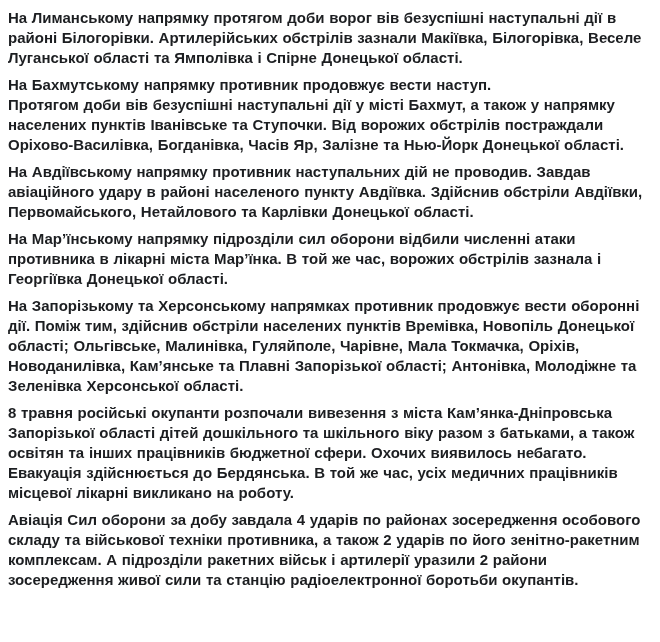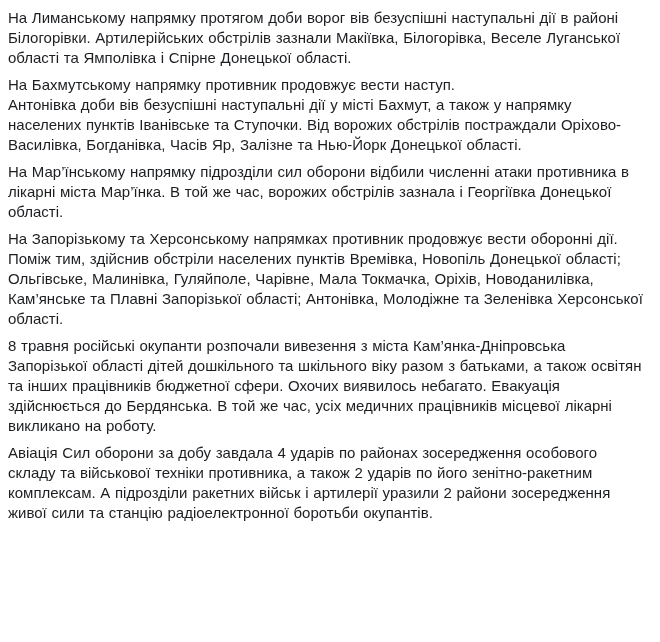--- a/index.html
+++ b/index.html
@@ -6,20 +6,21 @@
     margin: 0;
     padding: 0;
     background: #ffffff;
   }
   .page {
     width: 660px;
     height: 642px;
     box-sizing: border-box;
     background: #ffffff;
     overflow: hidden;
+    font-weight: bold;
   }
   .post-text {
     box-sizing: border-box;
     width: 100%;
     padding: 1px 14px 0 8px;
     font-family: "Liberation Sans", "DejaVu Sans", sans-serif;
     font-size: 15px;
     line-height: 20px;
     color: #1c1e21;
     -webkit-font-smoothing: antialiased;
@@ -33,19 +34,20 @@
     margin-top: 7px;
   }
 </style>
 </head>
 <body>
 
 <div class="page">
   <div class="post-text">
     <p>На Лиманському напрямку протягом доби ворог вів безуспішні наступальні дії в районі Білогорівки. Артилерійських обстрілів зазнали Макіївка, Білогорівка, Веселе Луганської області та Ямполівка і Спірне Донецької області.</p>
     <p>На Бахмутському напрямку противник продовжує вести наступ.
-Антонівка доби вів безуспішні наступальні дії у місті Бахмут, а також у напрямку населених пунктів Іванівське та Ступочки. Від ворожих обстрілів постраждали Оріхово-Василівка, Богданівка, Часів Яр, Залізне та Нью-Йорк Донецької області.</p>
+Протягом доби вів безуспішні наступальні дії у місті Бахмут, а також у напрямку населених пунктів Іванівське та Ступочки. Від ворожих обстрілів постраждали Оріхово-Василівка, Богданівка, Часів Яр, Залізне та Нью-Йорк Донецької області.</p>
+    <p>На Авдіївському напрямку противник наступальних дій не проводив. Завдав авіаційного удару в районі населеного пункту Авдіївка. Здійснив обстріли Авдіївки, Первомайського, Нетайлового та Карлівки Донецької області.</p>
     <p>На Мар’їнському напрямку підрозділи сил оборони відбили численні атаки противника в лікарні міста Мар’їнка. В той же час, ворожих обстрілів зазнала і Георгіївка Донецької області.</p>
     <p>На Запорізькому та Херсонському напрямках противник продовжує вести оборонні дії. Поміж тим, здійснив обстріли населених пунктів Времівка, Новопіль Донецької області; Ольгівське, Малинівка, Гуляйполе, Чарівне, Мала Токмачка, Оріхів, Новоданилівка, Кам’янське та Плавні Запорізької області; Антонівка, Молодіжне та Зеленівка Херсонської області.</p>
     <p>8 травня російські окупанти розпочали вивезення з міста Кам’янка-Дніпровська Запорізької області дітей дошкільного та шкільного віку разом з батьками, а також освітян та інших працівників бюджетної сфери. Охочих виявилось небагато. Евакуація здійснюється до Бердянська. В той же час, усіх медичних працівників місцевої лікарні викликано на роботу.</p>
     <p>Авіація Сил оборони за добу завдала 4 ударів по районах зосередження особового складу та військової техніки противника, а також 2 ударів по його зенітно-ракетним комплексам. А підрозділи ракетних військ і артилерії уразили 2 райони зосередження живої сили та станцію радіоелектронної боротьби окупантів.</p>
   </div>
 </div>
 
 </body></html>

